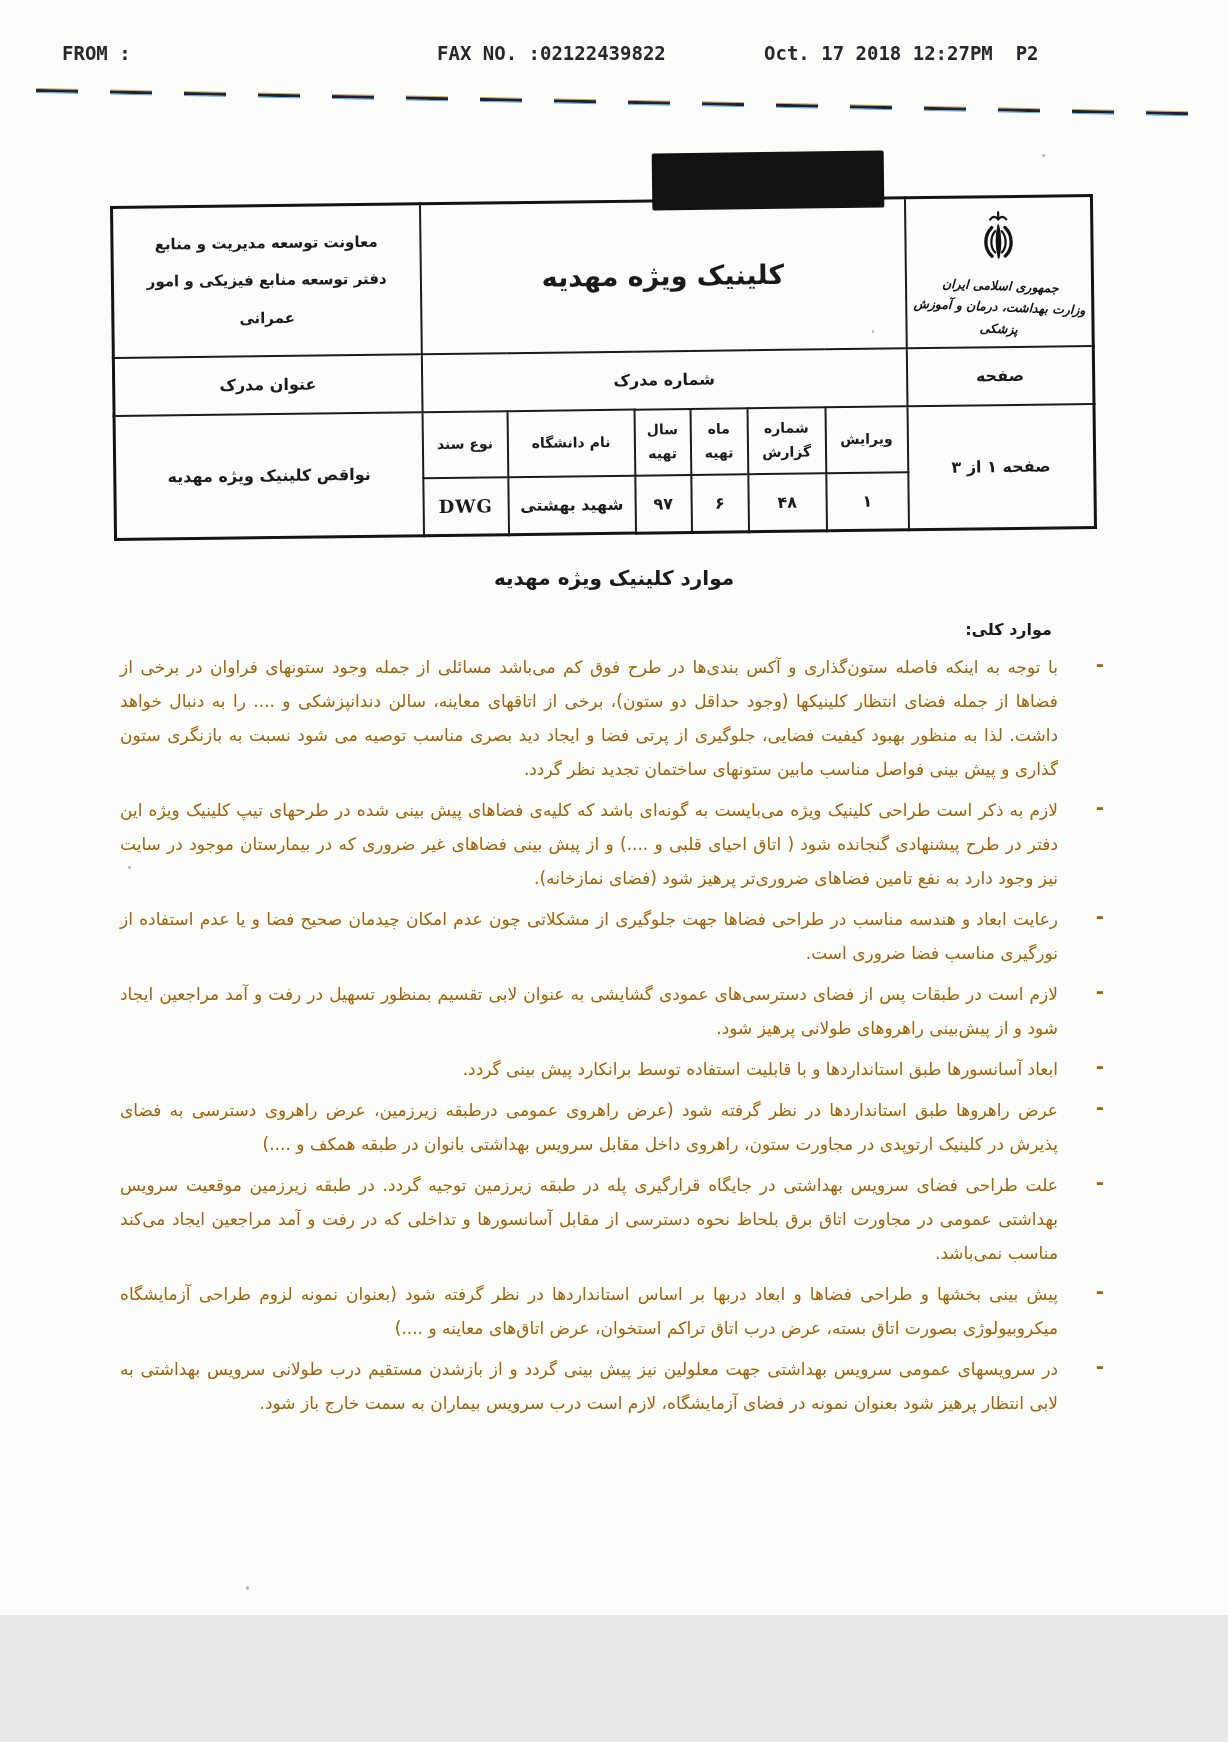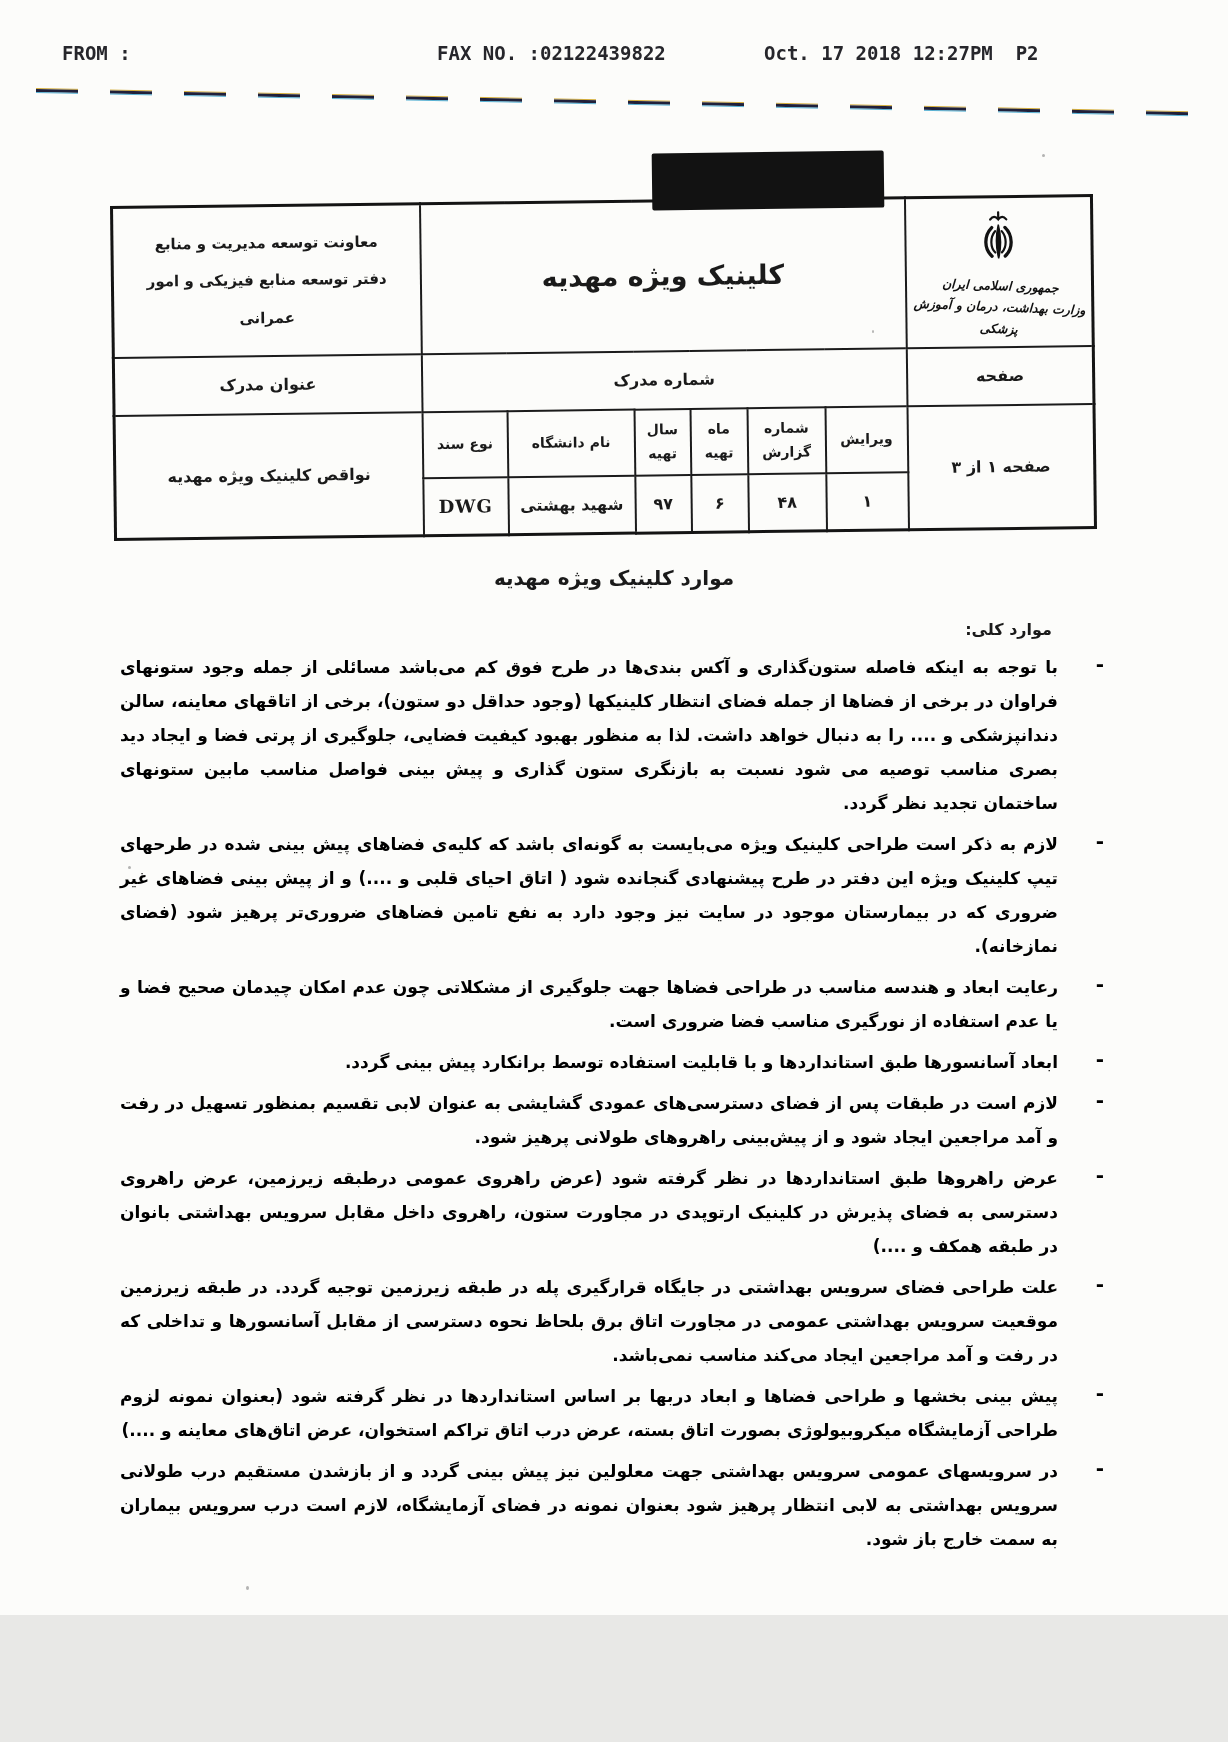--- a/index.html
+++ b/index.html
@@ -47,22 +47,22 @@
   .emblem{display:block;margin:6px auto 2px auto;}
   .ministry{transform:rotate(3deg);font-size:12.5px;font-weight:bold;line-height:1.7;
     font-style:italic;color:#101010;}
   
   .body-title{position:absolute;top:566px;left:0;width:100%;text-align:center;
     font-size:20px;font-weight:bold;direction:rtl;}
   .section-heading{position:absolute;top:620px;right:176px;
     font-size:16px;font-weight:bold;direction:rtl;}
   ul.bullets{position:absolute;top:650px;right:170px;width:938px;margin:0;padding:0;
     list-style:none;direction:rtl;}
-  ul.bullets li{position:relative;margin:0 0 7px 0;font-size:17px;font-weight:bold;
-    line-height:34px;text-align:justify;text-align-last:right;color:#000000;}
+  ul.bullets li{position:relative;margin:0 0 7px 0;font-size:17px;font-weight:normal;
+    line-height:34px;text-align:justify;text-align-last:right;color:#a16207;}
   ul.bullets li::before{content:"-";position:absolute;right:-46px;top:-3px;
     font-size:20px;font-weight:bold;}
   
   .speck{position:absolute;border-radius:50%;background:#777;opacity:.55;}
 </style>
 </head>
 <body>
 
 <div class="page">
 
@@ -144,22 +144,22 @@
   </tbody>
     </table>
 
   <div class="body-title">موارد کلینیک ویژه مهدیه</div>
   <div class="section-heading">موارد کلی:</div>
 
   <ul class="bullets">
     <li>با توجه به اینکه فاصله ستون‌گذاری و آکس بندی‌ها در طرح فوق کم می‌باشد مسائلی از جمله وجود ستونهای فراوان در برخی از فضاها از جمله فضای انتظار کلینیکها (وجود حداقل دو ستون)، برخی از اتاقهای معاینه، سالن دندانپزشکی و .... را به دنبال خواهد داشت. لذا به منظور بهبود کیفیت فضایی، جلوگیری از پرتی فضا و ایجاد دید بصری مناسب توصیه می شود نسبت به بازنگری ستون گذاری و پیش بینی فواصل مناسب مابین ستونهای ساختمان تجدید نظر گردد.</li>
     <li>لازم به ذکر است طراحی کلینیک ویژه می‌بایست به گونه‌ای باشد که کلیه‌ی فضاهای پیش بینی شده در طرحهای تیپ کلینیک ویژه این دفتر در طرح پیشنهادی گنجانده شود ( اتاق احیای قلبی و ....) و از پیش بینی فضاهای غیر ضروری که در بیمارستان موجود در سایت نیز وجود دارد به نفع تامین فضاهای ضروری‌تر پرهیز شود (فضای نمازخانه).</li>
     <li>رعایت ابعاد و هندسه مناسب در طراحی فضاها جهت جلوگیری از مشکلاتی چون عدم امکان چیدمان صحیح فضا و یا عدم استفاده از نورگیری مناسب فضا ضروری است.</li>
+    <li>لازم است در طبقات پس از فضای دسترسی‌های عمودی گشایشی به عنوان لابی تقسیم بمنظور تسهیل در رفت و آمد مراجعین ایجاد شود و از پیش‌بینی راهروهای طولانی پرهیز شود.</li>
     <li>ابعاد آسانسورها طبق استانداردها و با قابلیت استفاده توسط برانکارد پیش بینی گردد.</li>
-    <li>لازم است در طبقات پس از فضای دسترسی‌های عمودی گشایشی به عنوان لابی تقسیم بمنظور تسهیل در رفت و آمد مراجعین ایجاد شود و از پیش‌بینی راهروهای طولانی پرهیز شود.</li>
     <li>عرض راهروها طبق استانداردها در نظر گرفته شود (عرض راهروی عمومی درطبقه زیرزمین، عرض راهروی دسترسی به فضای پذیرش در کلینیک ارتوپدی در مجاورت ستون، راهروی داخل مقابل سرویس بهداشتی بانوان در طبقه همکف و ....)</li>
     <li>علت طراحی فضای سرویس بهداشتی در جایگاه قرارگیری پله در طبقه زیرزمین توجیه گردد. در طبقه زیرزمین موقعیت سرویس بهداشتی عمومی در مجاورت اتاق برق بلحاظ نحوه دسترسی از مقابل آسانسورها و تداخلی که در رفت و آمد مراجعین ایجاد می‌کند مناسب نمی‌باشد.</li>
     <li>پیش بینی بخشها و طراحی فضاها و ابعاد دربها بر اساس استانداردها در نظر گرفته شود (بعنوان نمونه لزوم طراحی آزمایشگاه میکروبیولوژی بصورت اتاق بسته، عرض درب اتاق تراکم استخوان، عرض اتاق‌های معاینه و ....)</li>
     <li>در سرویسهای عمومی سرویس بهداشتی جهت معلولین نیز پیش بینی گردد و از بازشدن مستقیم درب طولانی سرویس بهداشتی به لابی انتظار پرهیز شود بعنوان نمونه در فضای آزمایشگاه، لازم است درب سرویس بیماران به سمت خارج باز شود.</li>
   </ul>
 
   <div class="speck" style="left:128px;top:866px;width:3px;height:3px;"></div>
   <div class="speck" style="left:246px;top:1586px;width:3px;height:4px;"></div>
   <div class="speck" style="left:1042px;top:154px;width:3px;height:3px;"></div>
   <div class="speck" style="left:872px;top:330px;width:2px;height:3px;"></div>

